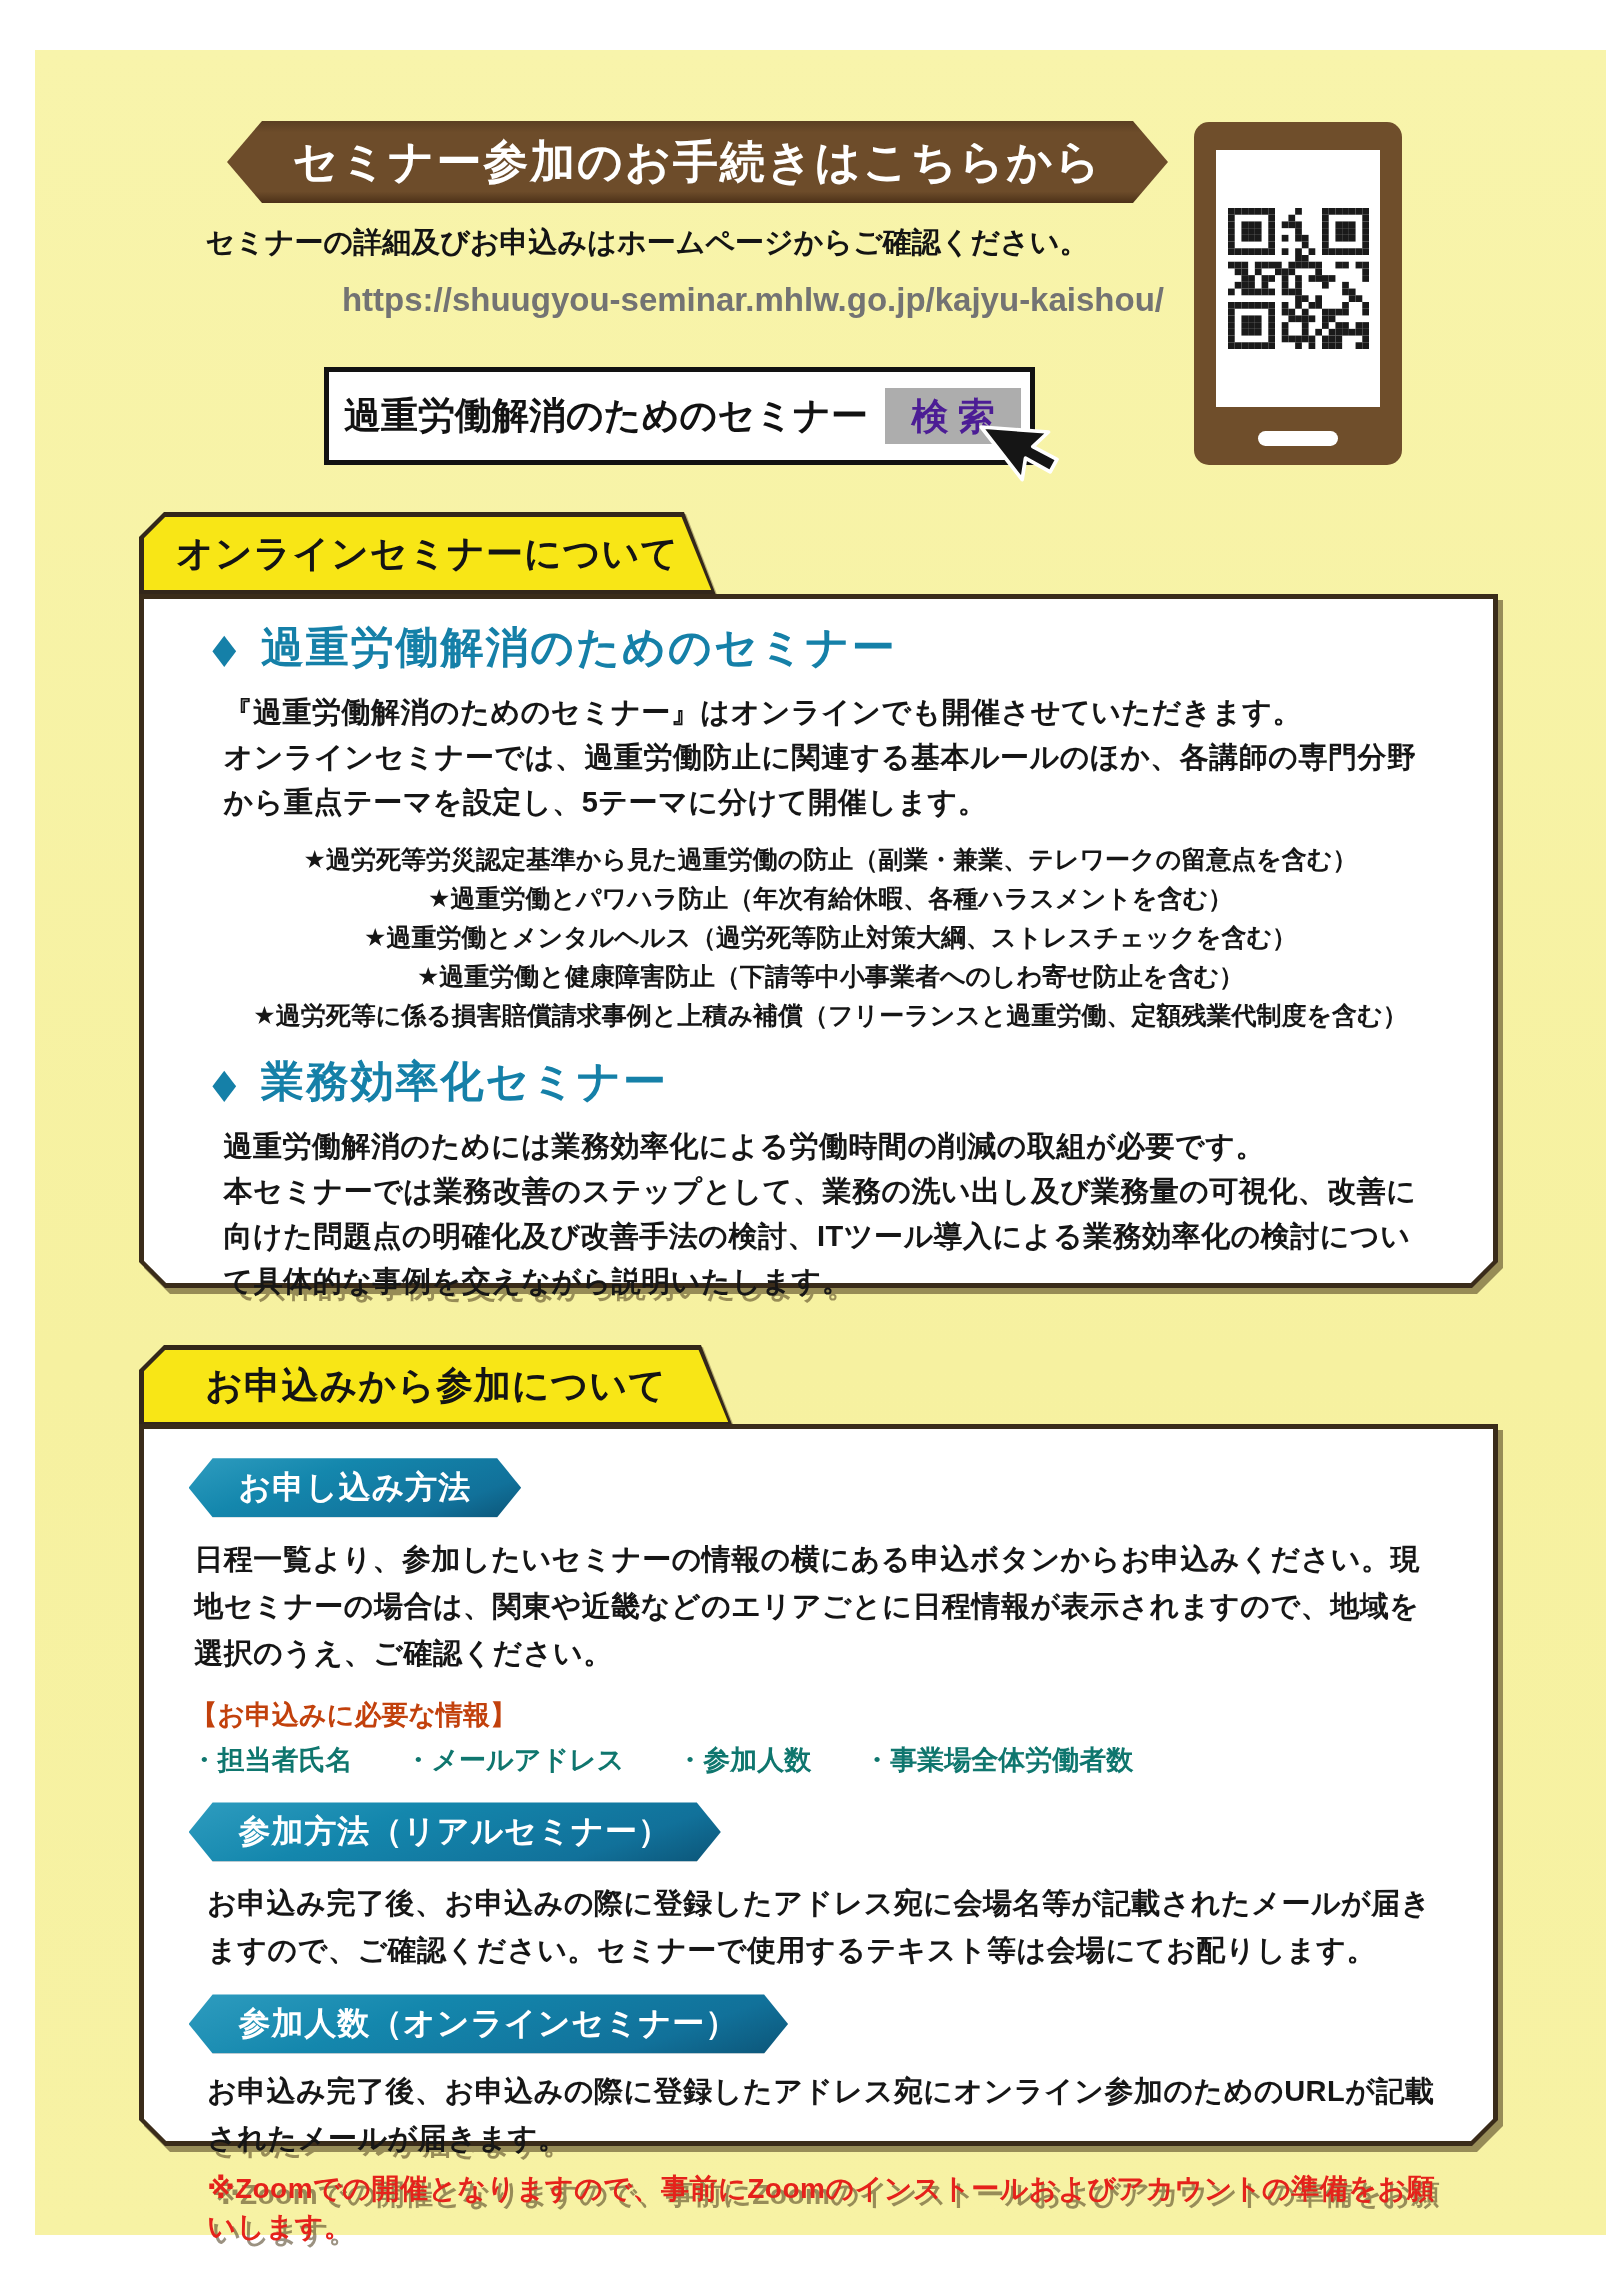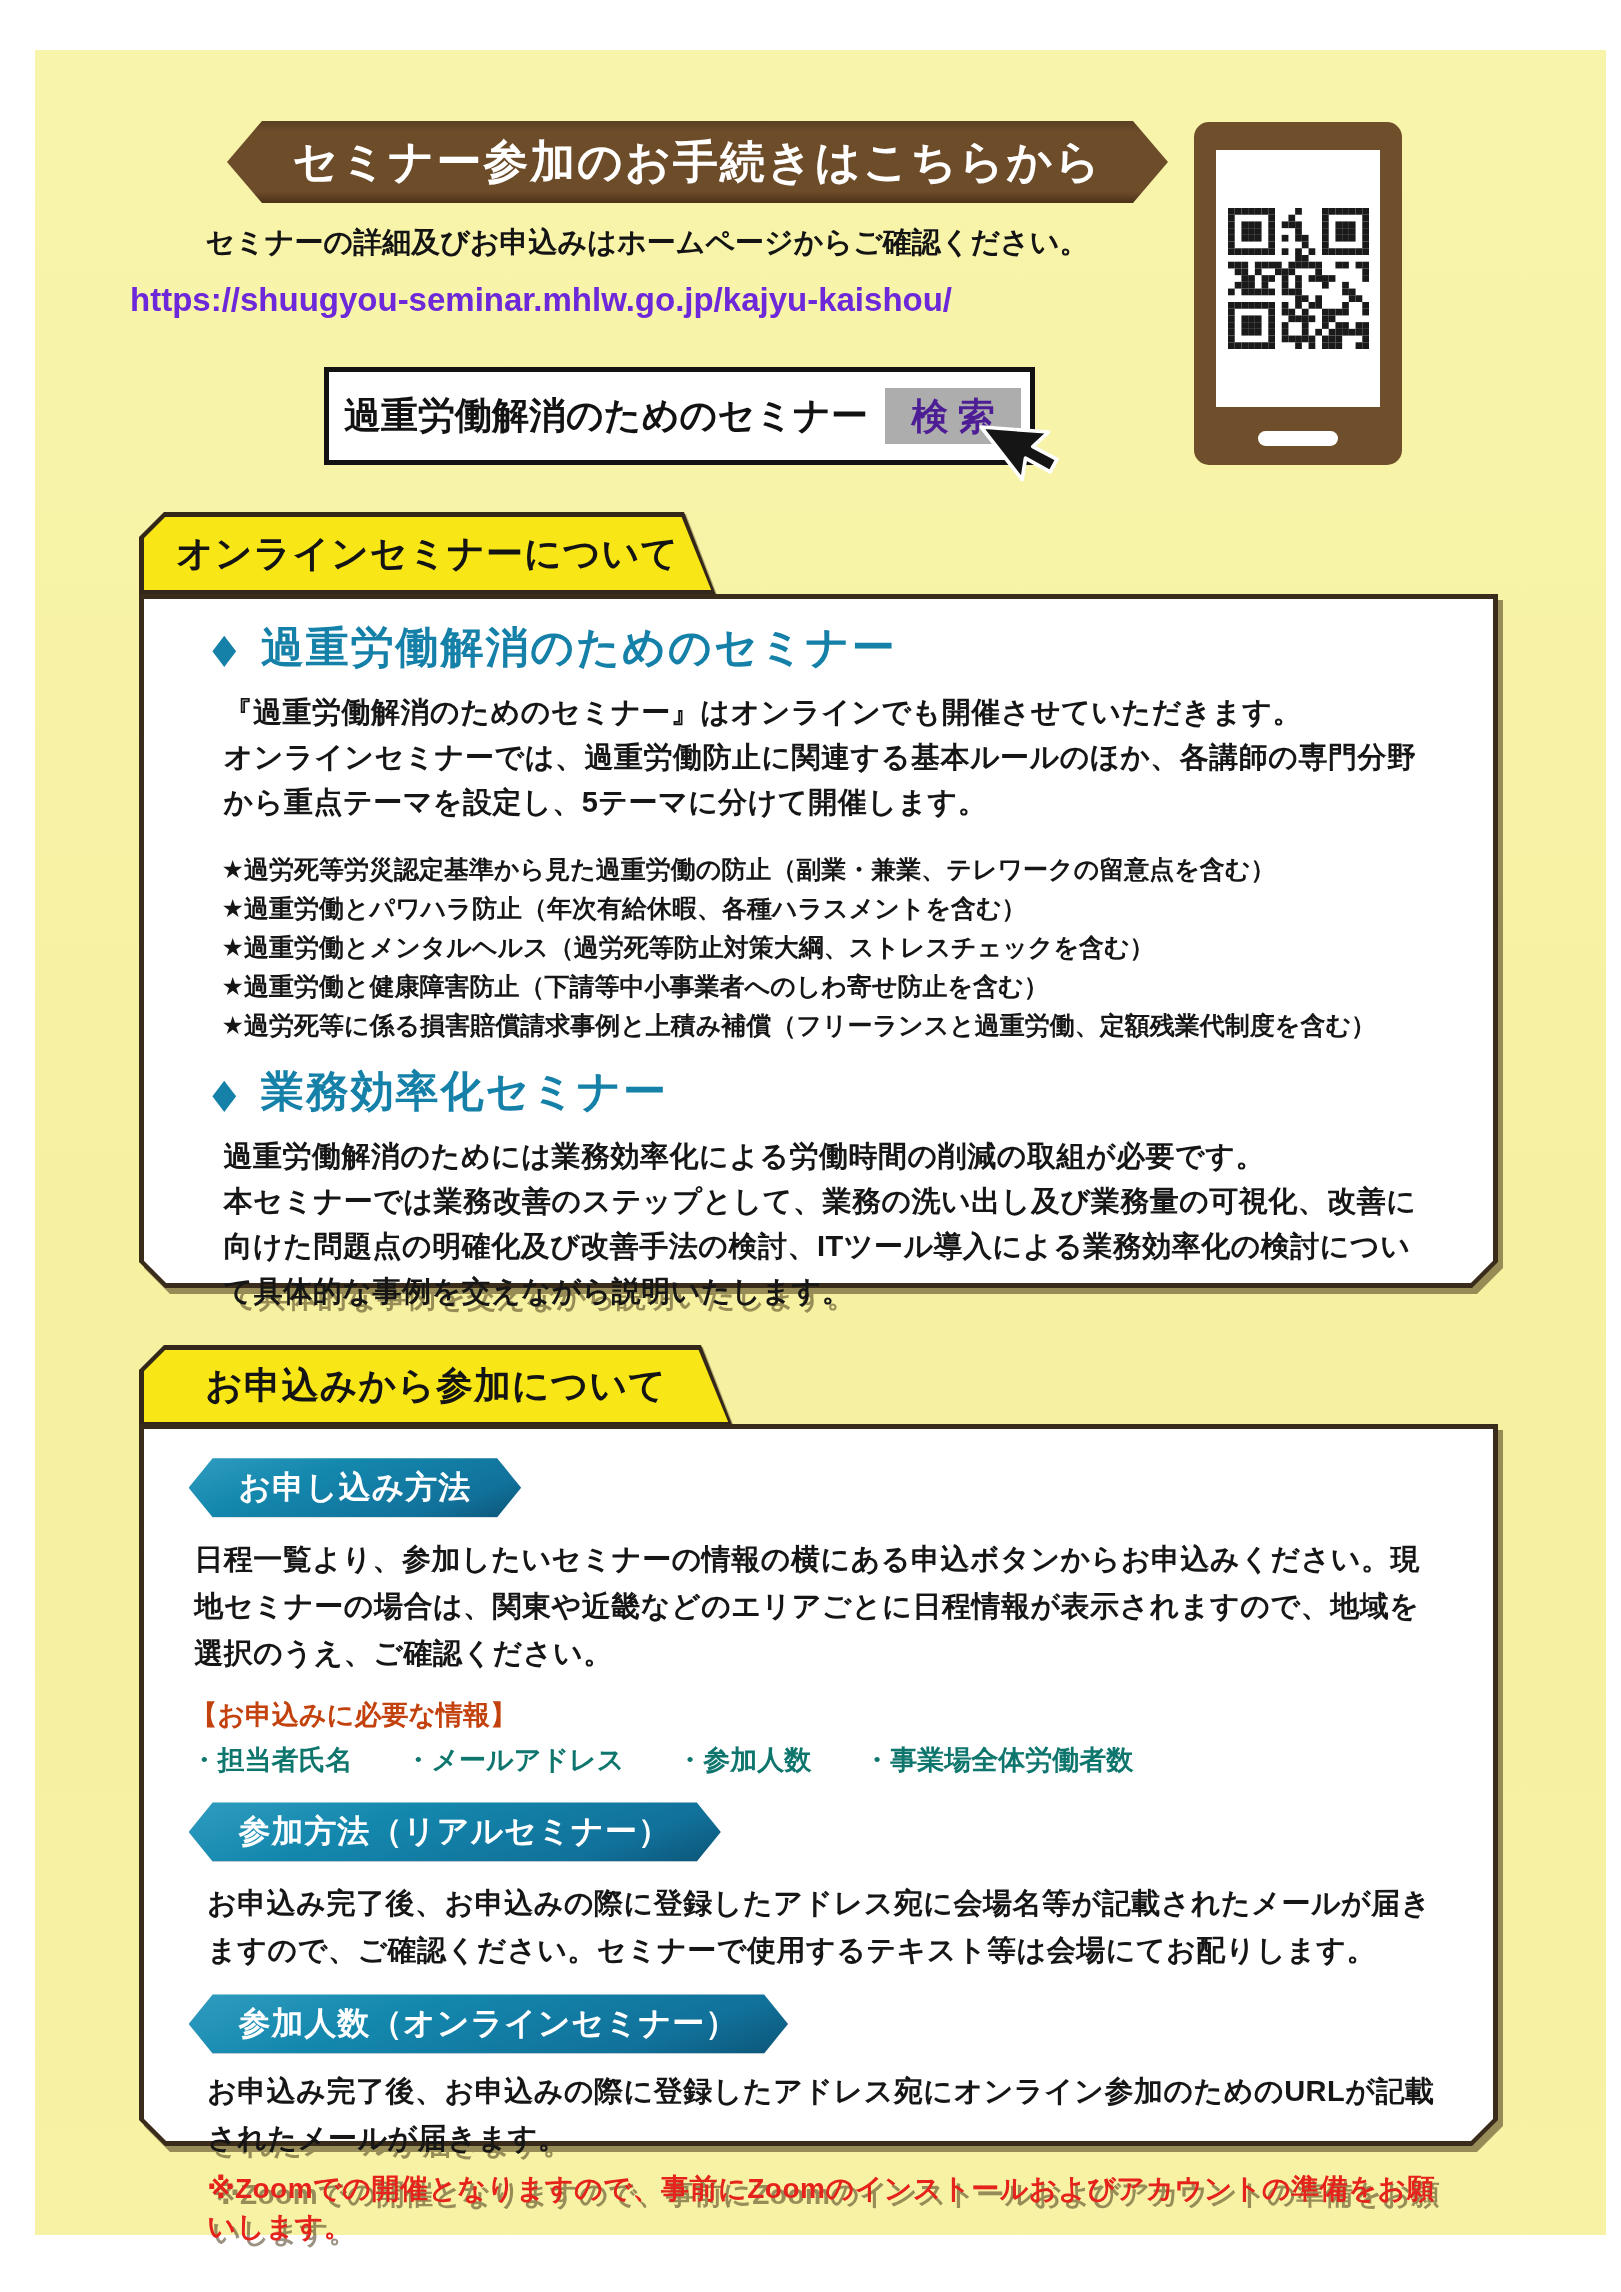--- a/index.html
+++ b/index.html
@@ -12,22 +12,22 @@
 
   
   .banner { position:absolute; left:227px; top:121px; width:941px; height:82px;
             background:linear-gradient(180deg,#5b3f22 0%,#6d4c2a 14%,#6d4c2a 86%,#4c3118 100%);
             clip-path:polygon(0 50%, 35px 0, calc(100% - 35px) 0, 100% 50%, calc(100% - 35px) 100%, 35px 100%);
             display:flex; align-items:center; justify-content:center; }
   .banner span { color:#ffffff; font-size:45px; font-weight:800; letter-spacing:1.9px; }
 
   .caption { position:absolute; left:130px; top:223px; width:1034px; text-align:center;
              font-size:29px; font-weight:600; color:#141414; }
-  .url { position:absolute; left:130px; top:281px; width:1034px; text-align:left;
-         font-size:33px; font-weight:700; color:#6d28d9; letter-spacing:0px; }
+  .url { position:absolute; left:130px; top:281px; width:1034px; text-align:right;
+         font-size:33px; font-weight:700; color:#737373; letter-spacing:0px; }
 
   .searchbox { position:absolute; left:324px; top:367px; width:711px; height:98px;
                background:#ffffff; border:5.6px solid #121212; display:flex; align-items:center;
                padding:0 9.3px 0 15px; }
   .search-query { font-size:37px; font-weight:800; color:#121212; white-space:nowrap; }
   .search-btn { margin-left:auto; background:#adadad; color:#4c1d95; font-size:37px; font-weight:800;
                 letter-spacing:9.3px; padding:9.3px 16.7px 9.3px 26px; line-height:1; }
   .cursor { position:absolute; right:-32px; bottom:-52px; width:89px; height:100px; }
 
   .phone { position:absolute; left:1194px; top:122px; width:208px; height:343px;
@@ -52,21 +52,21 @@
                   clip-path:polygon(0 0, 100% 0, 100% calc(100% - 26px), calc(100% - 26px) 100%, 26px 100%, 0 calc(100% - 26px)); }
   .panel-inner { position:absolute; inset:4.6px; background:#ffffff;
                  clip-path:polygon(0 0, 100% 0, 100% calc(100% - 23px), calc(100% - 23px) 100%, 23px 100%, 0 calc(100% - 23px)); }
   .panel-content { position:absolute; inset:4.6px; padding:9.3px 54px 0 65px; }
 
   .sem-heading { display:flex; align-items:center; gap:20.4px; color:#1580a8;
                  font-size:43px; font-weight:800; margin-top:11px; letter-spacing:1.9px; }
   .diamond { font-size:39px; transform:scaleX(.8) scaleY(1.05); }
   .para { margin:13px 0 0 15px; font-size:29px; font-weight:600; line-height:1.55;
           color:#161616; letter-spacing:0.5px; }
-  .topics { margin:25px 0 0 13px; list-style:none; }
+  .topics { margin:15px 0 0 13px; list-style:none;text-align:center; }
   .topics li { font-size:25px; font-weight:600; line-height:1.56; color:#161616; }
 
   
   .badge { display:inline-flex; align-items:center; justify-content:center; height:59px; padding:0 50px;
            color:#ffffff; font-size:32px; font-weight:800; letter-spacing:0.9px;
            background:linear-gradient(160deg,#2e9cbf 0%,#1487ad 35%,#11719a 78%,#0c5578 100%);
            clip-path:polygon(24px 0, calc(100% - 24px) 0, 100% 50%, calc(100% - 24px) 100%, 24px 100%, 0 50%);
            filter:drop-shadow(1.9px 3.7px 0 rgba(10,62,88,.55)); }
   .para2 { margin:18.6px 0 0 5.6px; font-size:29px; font-weight:600; line-height:1.62;
            color:#161616; letter-spacing:0.5px; }

